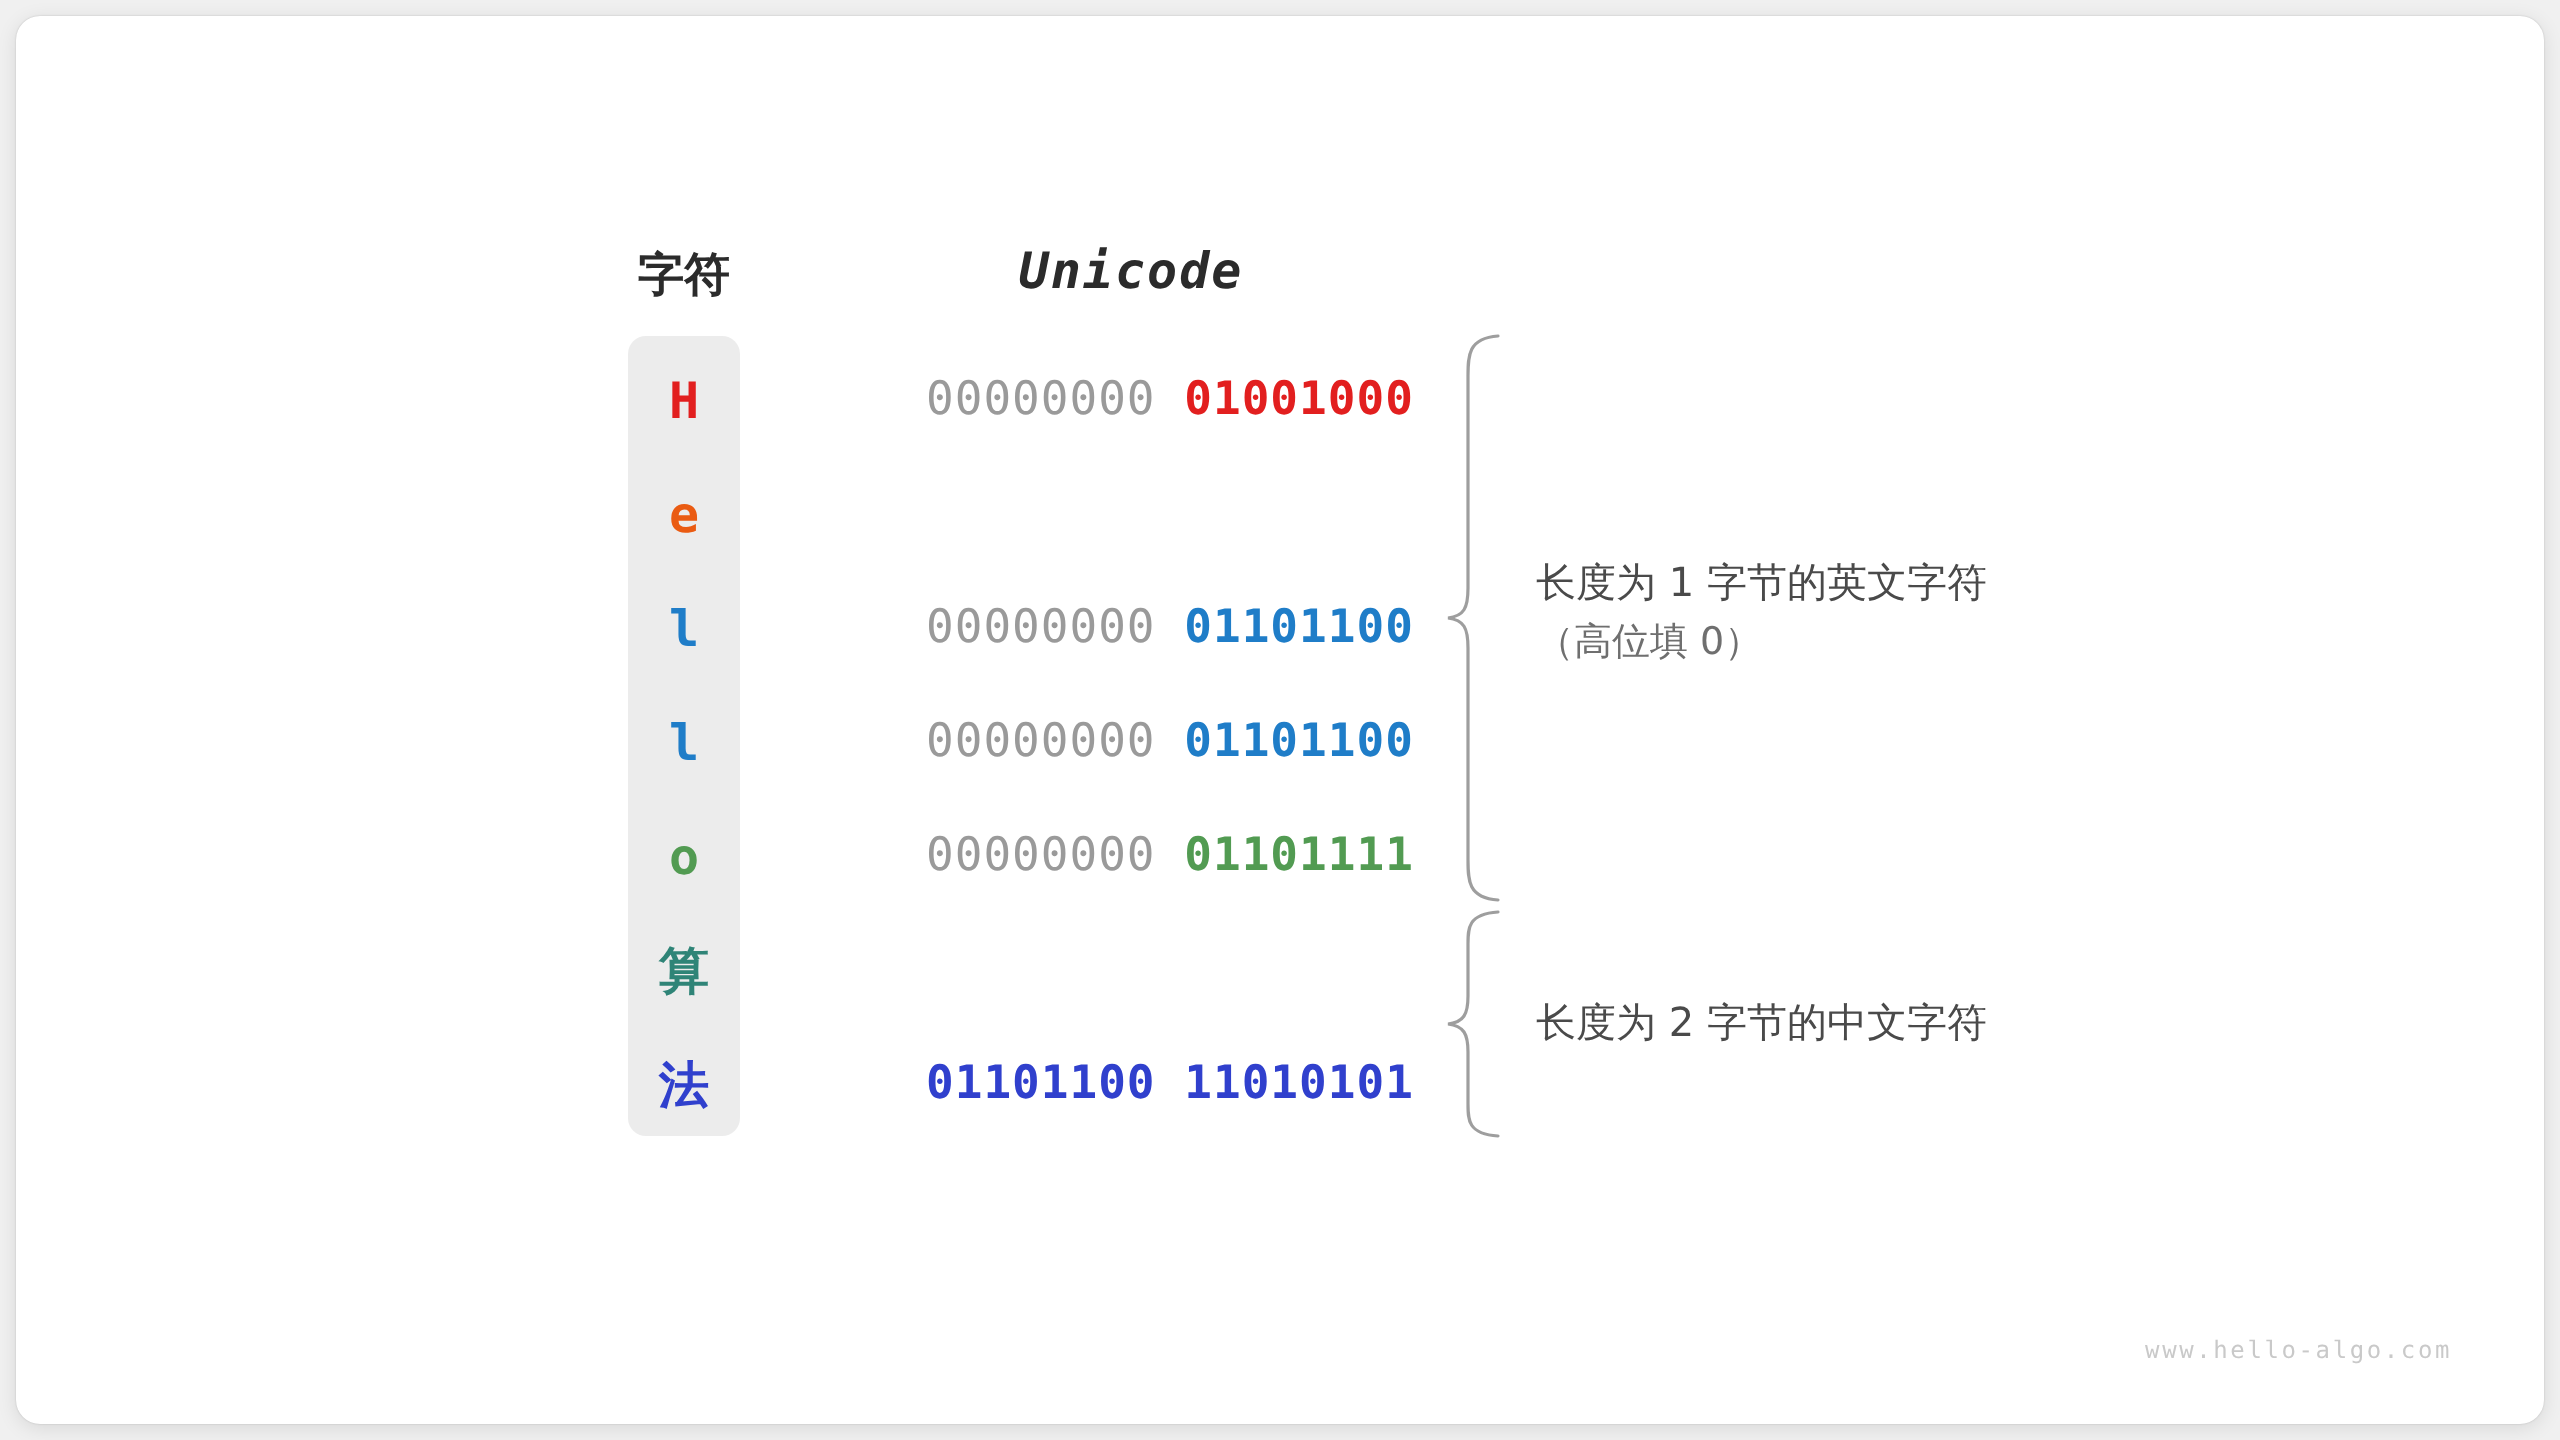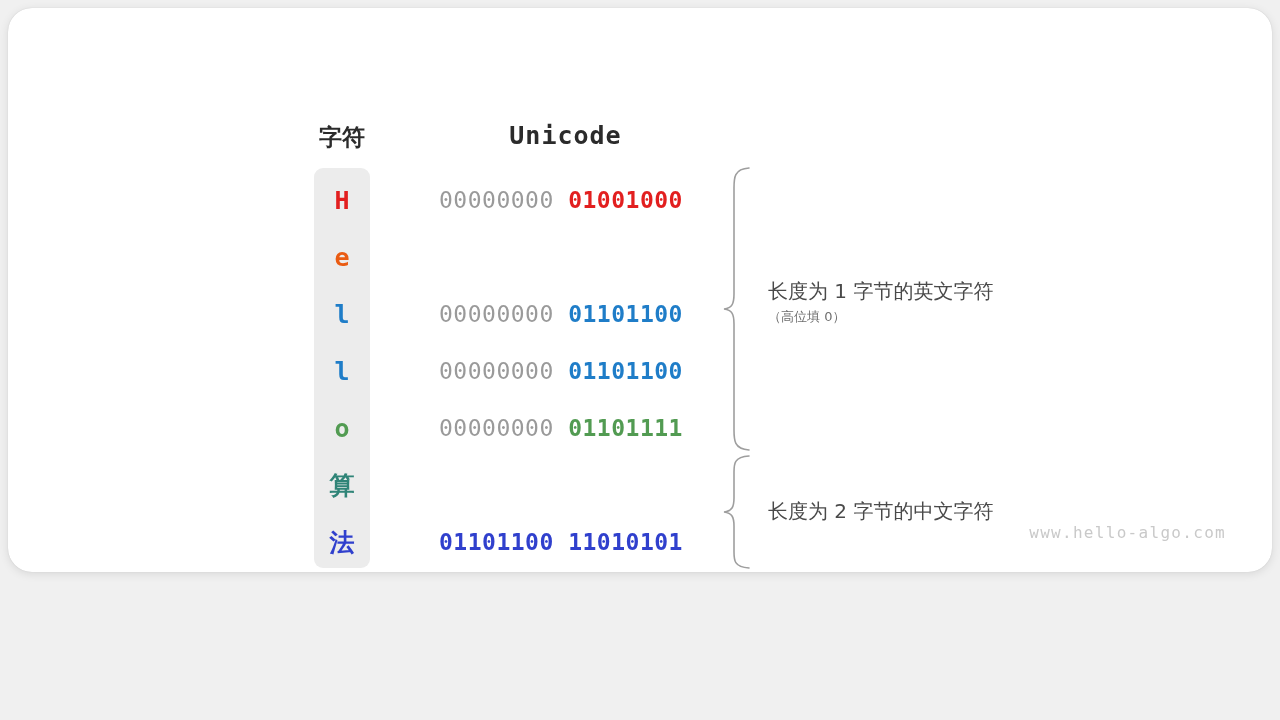--- a/index.html
+++ b/index.html
@@ -13,23 +13,23 @@
     font-family: "Liberation Sans", "DejaVu Sans", sans-serif;
     overflow: hidden;
   }
 
   
   #card {
     position: absolute;
     left: 8px;
     top: 8px;
     width: 1264px;
-    height: 564px;
+    height: 704px;
     background: #ffffff;
-    border-radius: 24px;
+    border-radius: 12px;
     box-shadow: 0 2px 10px rgba(0,0,0,0.10), 0 0 1px rgba(0,0,0,0.18);
     overflow: hidden;
   }
 
   
   .col-header {
     position: absolute;
     font-weight: bold;
     color: #2b2b2b;
     text-align: center;
@@ -42,20 +42,21 @@
     font-size: 23px;
     font-family: "DejaVu Sans", "Liberation Sans", sans-serif;
   }
   #header-unicode {
     left: 420px;
     top: 113px;
     width: 275px;
     font-size: 25px;
     letter-spacing: 1px;
     font-family: "DejaVu Sans Mono", "Liberation Mono", monospace;
+    font-style: italic;
   }
 
   
   #char-strip {
     position: absolute;
     left: 306px;
     top: 160px;
     width: 56px;
     height: 400px;
     background: #ececec;
@@ -74,21 +75,21 @@
   .row .ch {
     width: 56px;
     text-align: center;
     font-size: 25px;
     font-weight: bold;
     font-family: "DejaVu Sans Mono", "DejaVu Sans", monospace;
     line-height: 1;
   }
   .row .code {
     flex: 1;
-    padding-left: 69px;
+    padding-left: 93px;
     font-size: 23px;
     font-family: "DejaVu Sans Mono", "Liberation Mono", monospace;
     letter-spacing: 0.5px;
     white-space: pre;
     line-height: 1;
   }
   .row .code .hi {
     color: #9a9a9a;
     font-weight: normal;
   }
@@ -112,35 +113,35 @@
   }
   #annot-1 {
     left: 760px;
     top: 268px;
     width: 340px;
     font-size: 20px;
   }
   #annot-1 .sub {
     display: block;
     color: #6f6f6f;
-    font-size: 13px;
+    font-size: 19px;
   }
   #annot-2 {
     left: 760px;
     top: 488px;
     width: 340px;
     font-size: 20px;
   }
 
   
   #watermark {
     position: absolute;
     right: 46px;
     bottom: 30px;
-    font-size: 16px;
+    font-size: 12px;
     letter-spacing: 1.3px;
     color: #c9c9c9;
     font-family: "DejaVu Sans Mono", "Liberation Mono", monospace;
     white-space: nowrap;
   }
 </style>
 </head>
 <body style="background: rgb(240, 240, 240);">
 
 <div id="card" style="background: rgb(255, 255, 255);">

